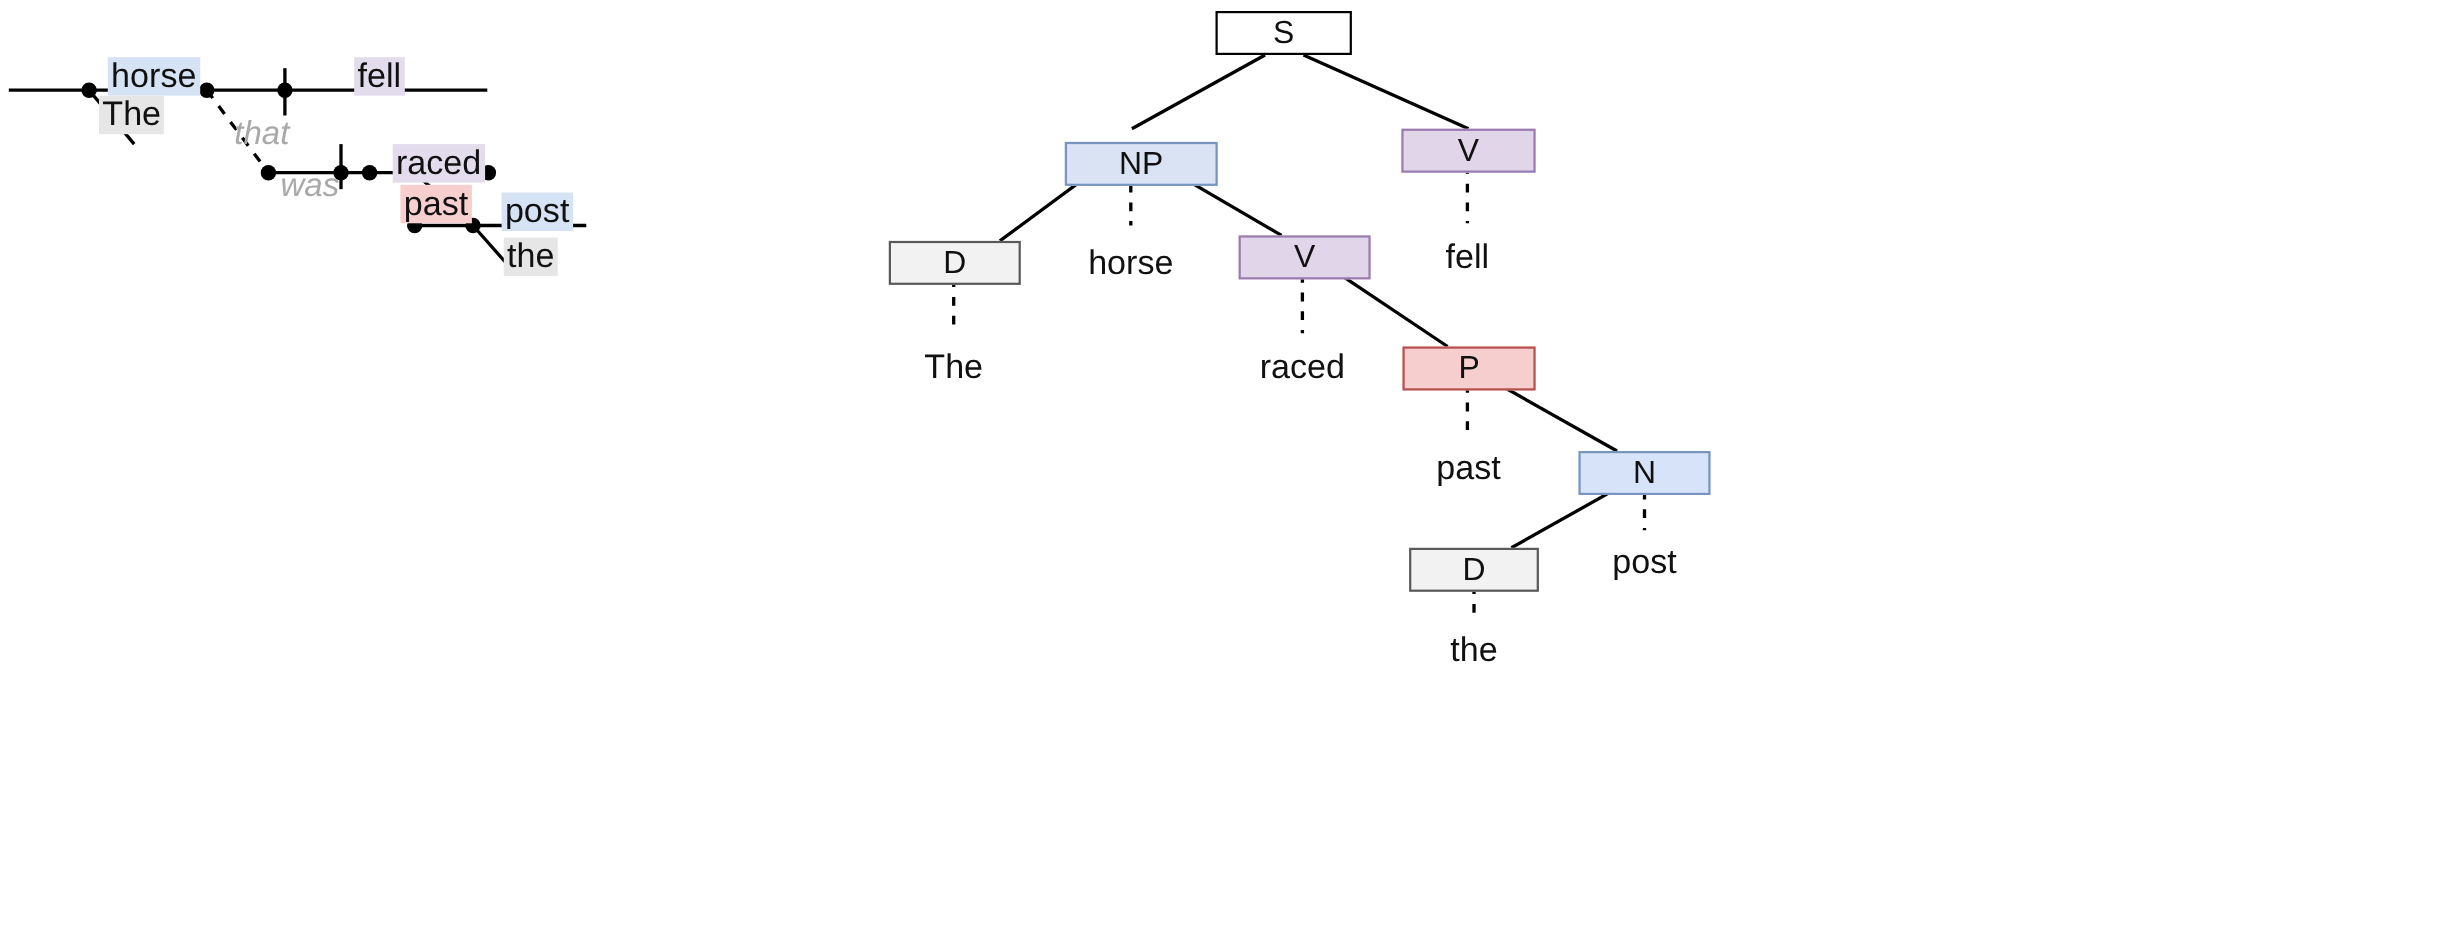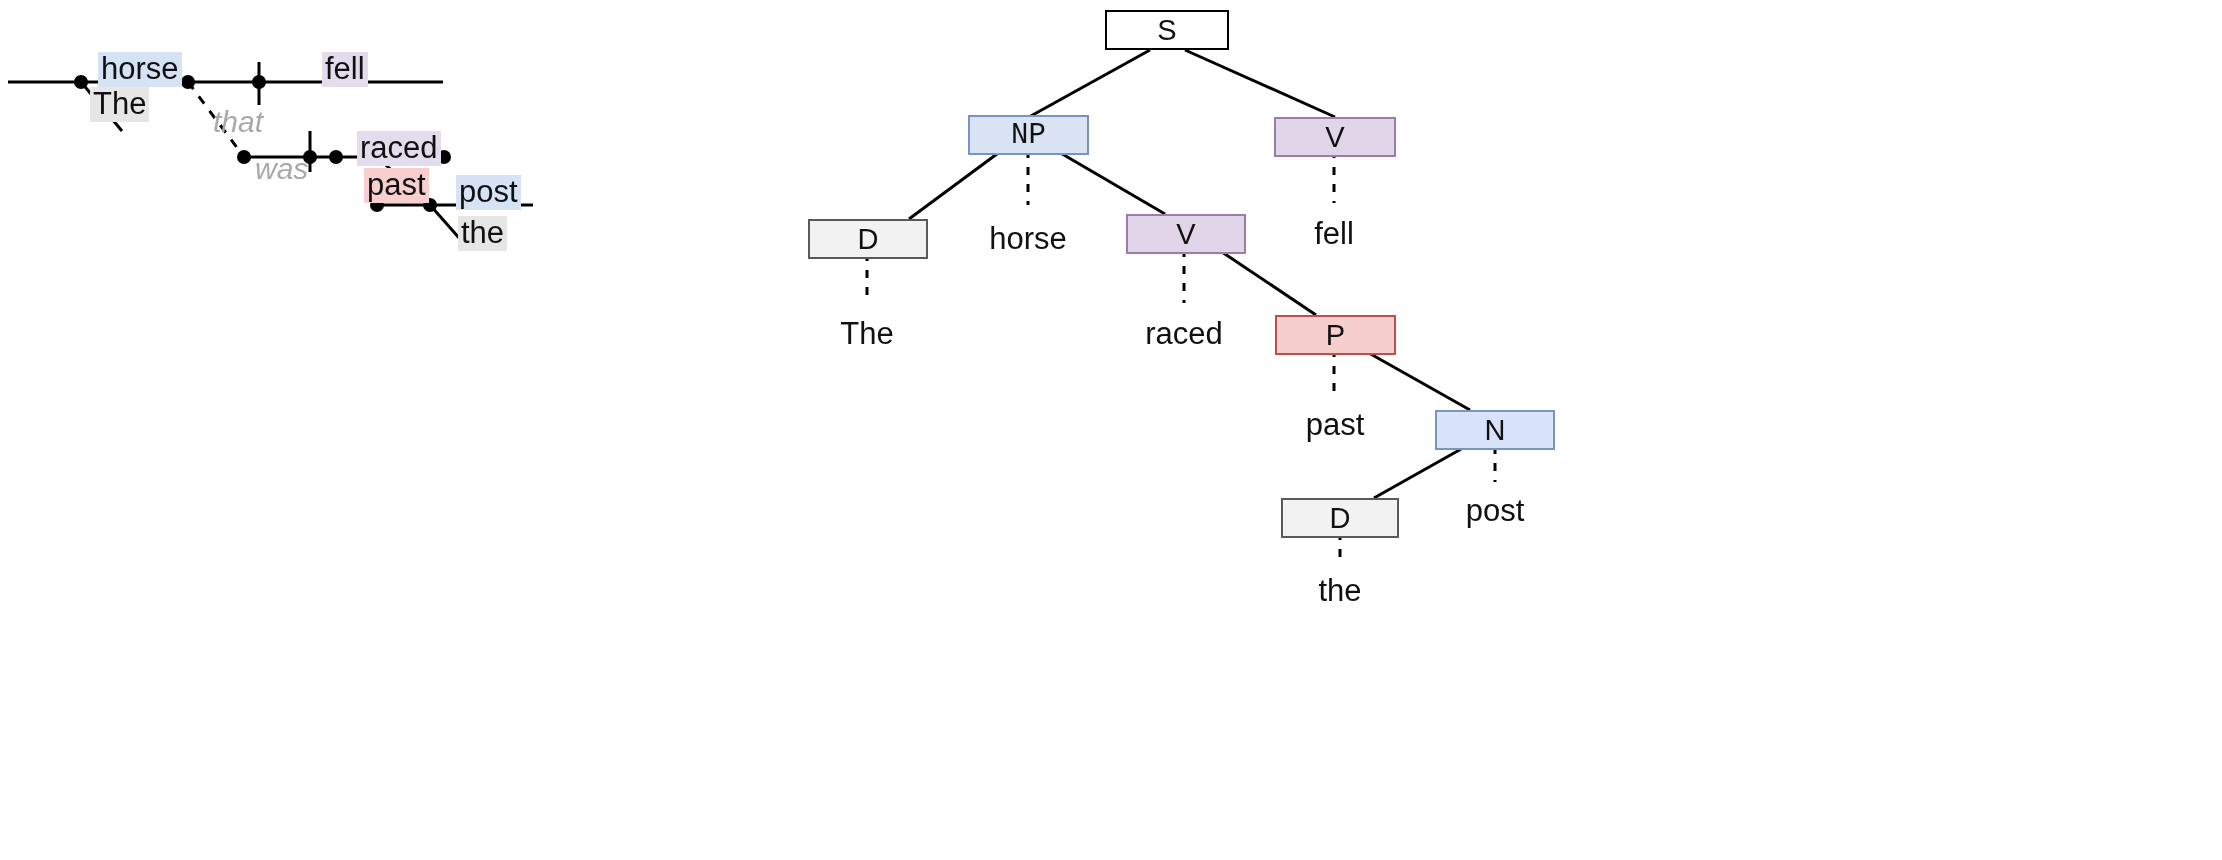--- a/index.html
+++ b/index.html
@@ -169,21 +169,21 @@
     <line class="tr-leafline" x1="1334" y1="349" x2="1334" y2="395"></line>
     <line class="tr-branch" x1="1360" y1="348" x2="1470" y2="410"></line>
 
     <line class="tr-branch" x1="1470" y1="444" x2="1374" y2="498"></line>
     <line class="tr-leafline" x1="1495" y1="446" x2="1495" y2="482"></line>
 
     <line class="tr-leafline" x1="1340" y1="532" x2="1340" y2="562"></line>
   </svg>
 
   <div class="tr-node node-S" style="left:1105px; top:10px;  width:124px;">S</div>
-  <div class="tr-node node-NP" style="left:968px;  top:115px; width:121px;font-family:Liberation Mono, monospace;">NP</div>
+  <div class="tr-node node-NP" style="left:968px;  top:129px; width:139px;">NP</div>
   <div class="tr-node node-V" style="left:1274px; top:117px; width:122px;">V</div>
   <div class="tr-node node-D" style="left:808px;  top:219px; width:120px;">D</div>
   <div class="tr-node node-V" style="left:1126px; top:214px; width:120px;">V</div>
   <div class="tr-node node-P" style="left:1275px; top:315px; width:121px;">P</div>
   <div class="tr-node node-N" style="left:1435px; top:410px; width:120px;">N</div>
   <div class="tr-node node-D" style="left:1281px; top:498px; width:118px;">D</div>
 
   <div class="tr-leaf" style="left:867px;  top:316px;">The</div>
   <div class="tr-leaf" style="left:1028px; top:221px;">horse</div>
   <div class="tr-leaf" style="left:1184px; top:316px;">raced</div>

